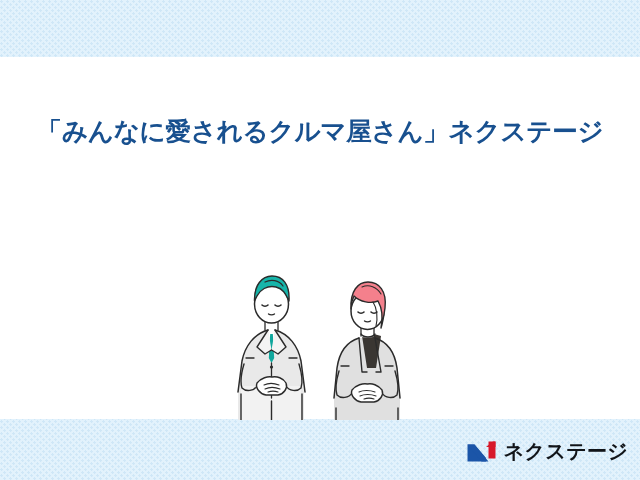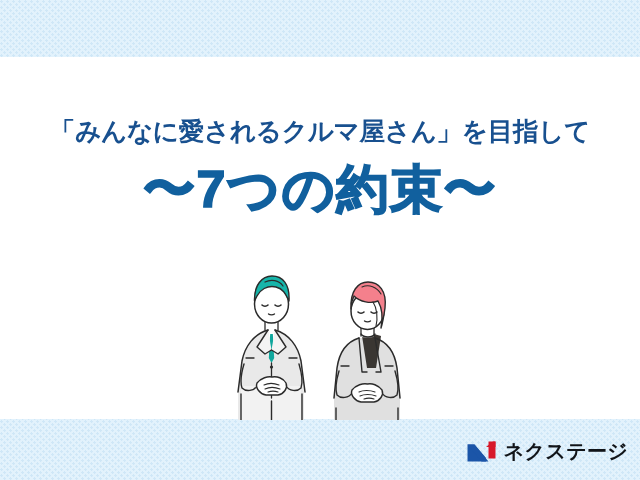--- a/index.html
+++ b/index.html
@@ -108,22 +108,21 @@
   }
 </style>
 </head>
 <body>
 
 <div id="slide">
 
   <div id="white-band"></div>
 
   <div id="headline">
-    <span id="headline-line1">「みんなに愛されるクルマ屋さん」を目指して</span>
-    <span id="headline-line2">〜7つの約束〜</span>
+    <span id="headline-line1">「みんなに愛されるクルマ屋さん」ネクステージ</span>
   </div>
 
   <div id="illustration">
     <svg viewBox="0 0 212 152" xmlns="http://www.w3.org/2000/svg">
       <defs>
         <clipPath id="bandClip">
             <rect x="0" y="0" width="212" height="152"></rect>
           </clipPath>
       </defs>
 

